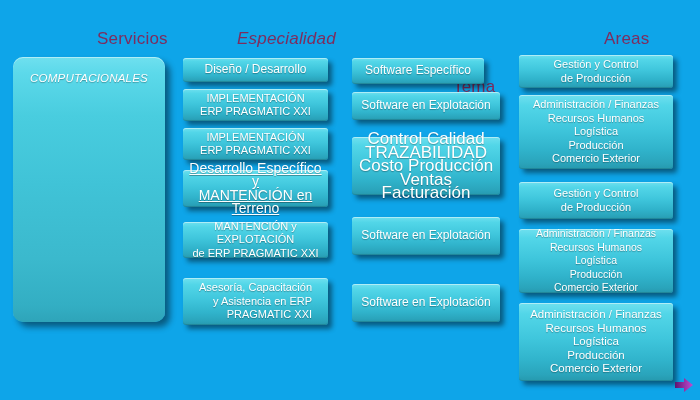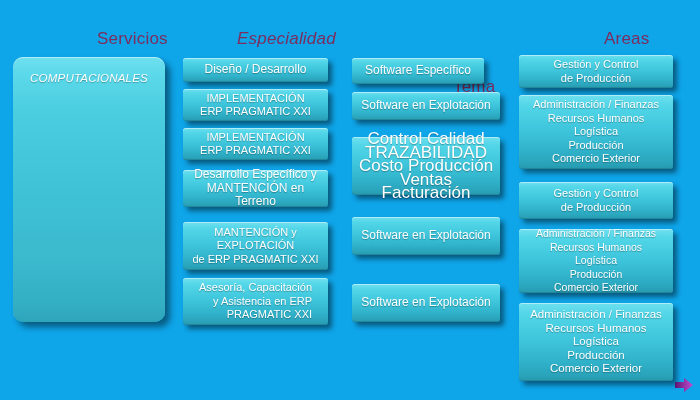--- a/index.html
+++ b/index.html
@@ -126,24 +126,24 @@
       </div>
       <div class="box" style="left: 183px; top: 89px; width: 145px; height: 32px;">
         <div class="box-text" style="font-size: 11px;">IMPLEMENTACIÓN
 ERP PRAGMATIC XXI</div>
       </div>
       <div class="box" style="left: 183px; top: 128px; width: 145px; height: 32px;">
         <div class="box-text" style="font-size: 11px;">IMPLEMENTACIÓN
 ERP PRAGMATIC XXI</div>
       </div>
       <div class="box" style="left: 183px; top: 170px; width: 145px; height: 37px;">
-        <div class="box-text" style="font-size: 12px;">Desarrollo Específico y
+        <div class="box-text" style="font-size: 14px; text-decoration: underline;">Desarrollo Específico y
 MANTENCIÓN en Terreno</div>
       </div>
-      <div class="box" style="left: 183px; top: 222px; width: 145px; height: 48px;">
+      <div class="box" style="left: 183px; top: 222px; width: 145px; height: 36px;">
         <div class="box-text" style="font-size: 11px;">MANTENCIÓN y
 EXPLOTACIÓN
 de ERP PRAGMATIC XXI</div>
       </div>
       <div class="box" style="left: 183px; top: 278px; width: 145px; height: 47px;">
         <div class="box-text" style="font-size: 11px; text-align: right;">Asesoría, Capacitación
 y Asistencia en ERP
 PRAGMATIC XXI</div>
       </div>
     </div>

